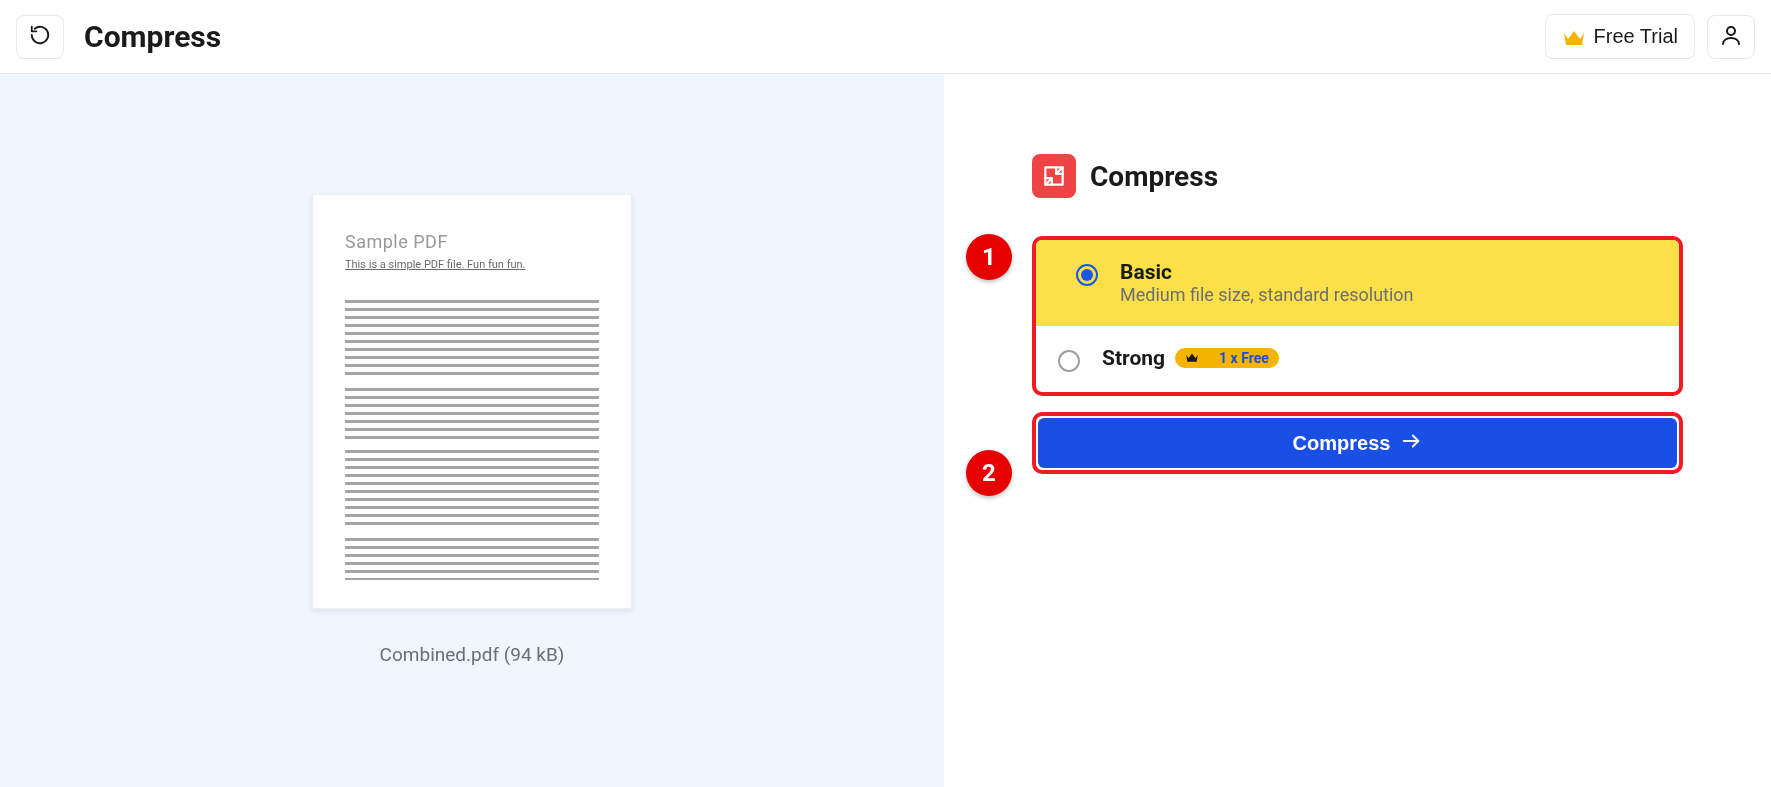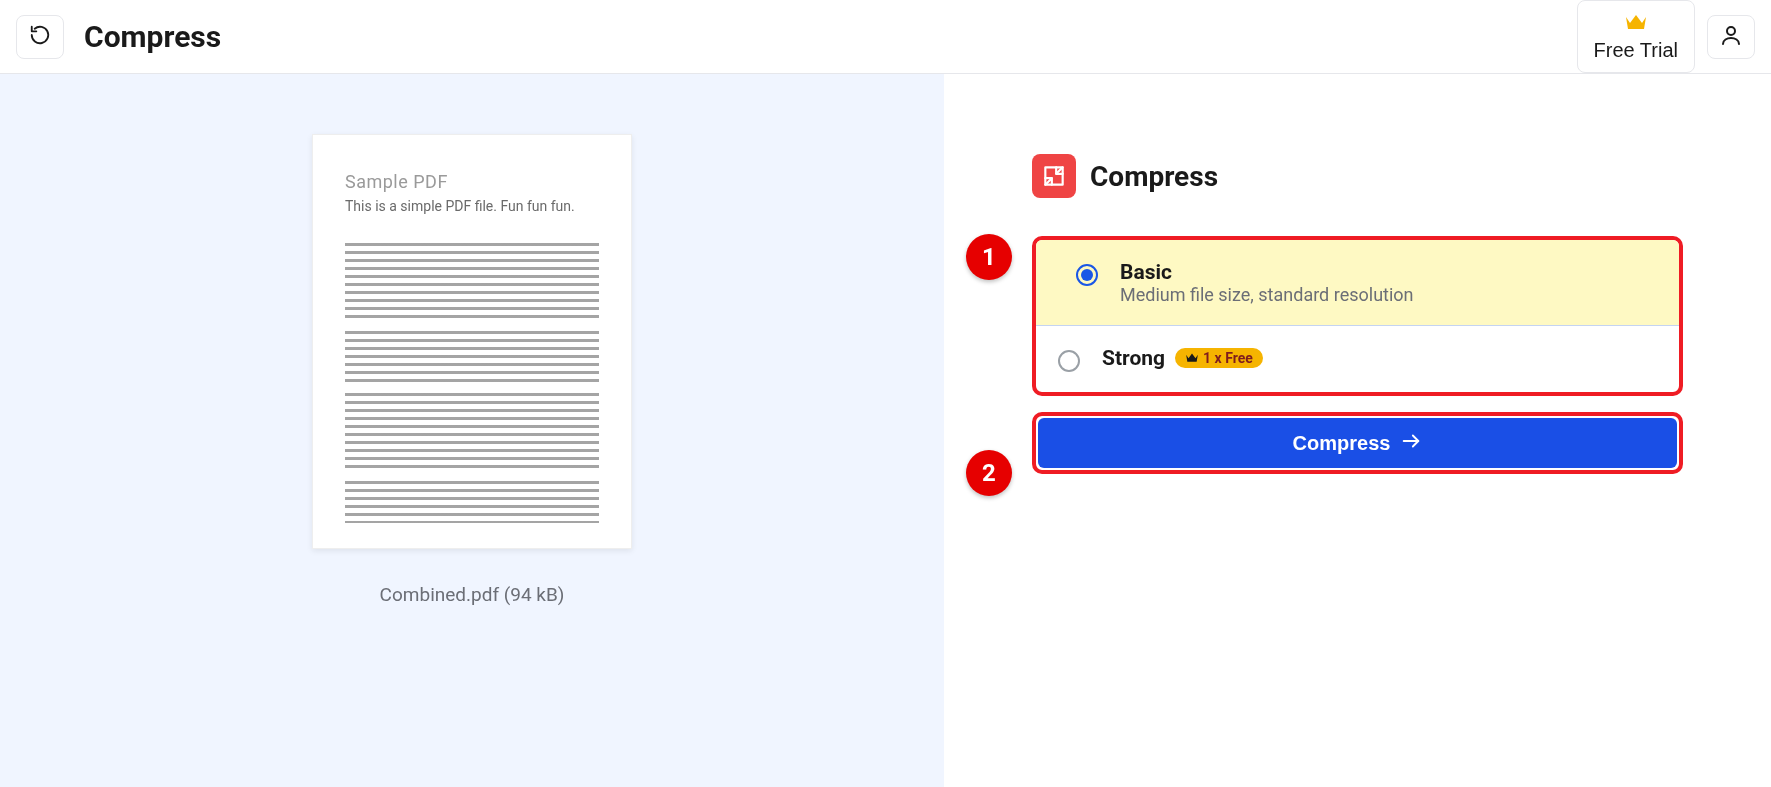--- a/index.html
+++ b/index.html
@@ -51,21 +51,20 @@
     align-items: center;
     gap: 8px;
     border: 1px solid #e6e7eb;
     border-radius: 8px;
     padding: 10px 16px;
     cursor: pointer;
     font-size: 20px;
     font-weight: 500;
     color: #1a1a1a;
     background: #fff;
-    flex-direction: column;
   }
   .crown-icon svg { display:block; }
   .avatar-btn {
     width: 48px;
     height: 44px;
     border: 1px solid #e6e7eb;
     border-radius: 8px;
     display: flex;
     align-items: center;
     justify-content: center;
@@ -77,42 +76,43 @@
     display: flex;
     height: calc(100% - 74px);
   }
   .left-panel {
     flex: 0 0 944px;
     background: #f0f5ff;
     display: flex;
     flex-direction: column;
     align-items: center;
     justify-content: flex-start;
-    padding-top: 60px;
+    padding-top: 120px;
     position: relative;
   }
   .preview-doc {
     width: 320px;
     height: 415px;
     background: #fff;
     box-shadow: 0 2px 6px rgba(0,0,0,0.08);
     border: 1px solid #eee;
     padding: 36px 32px 32px 32px;
     position: relative;
   }
   .doc-title {
     font-size: 18px;
     color: #9a9a9a;
     margin-bottom: 6px;
     letter-spacing: 0.5px;
   }
   .doc-subtitle {
-    font-size: 14px;
+    font-size: 11px;
     color: #6a6a6a;
     margin-bottom: 29px;
+    text-decoration: underline;
   }
   .doc-para {
     height: 78px;
     margin-bottom: 10px;
     background:
       repeating-linear-gradient(
         to bottom,
         rgba(90,90,90,0.55) 0px,
         rgba(90,90,90,0.55) 3px,
         transparent 3px,
@@ -159,21 +159,21 @@
     margin-bottom: 16px;
   }
   .option-row {
     display: flex;
     align-items: flex-start;
     padding: 20px 22px;
     gap: 22px;
     cursor: pointer;
   }
   .option-row.selected {
-    background: #fef9c3;
+    background: #fde047;
     border-bottom: 1px solid #c4d4f2;
     padding-left: 40px;
   }
   .radio {
     width: 22px;
     height: 22px;
     border: 2px solid #9aa0a6;
     border-radius: 50%;
     margin-top: 4px;
     flex-shrink: 0;
@@ -199,23 +199,23 @@
     gap: 10px;
   }
   .opt-title {
     font-size: 21px;
     font-weight: 700;
     color: #1a1a1a;
   }
   .badge-pill {
     display: inline-flex;
     align-items: center;
-    gap: 4px;
+    gap: 20px;
     background: #f6b400;
-    color: #7f1d1d;
+    color: #1d4ed8;
     font-size: 14px;
     font-weight: 700;
     padding: 2px 10px;
     border-radius: 999px;
   }
   .opt-desc {
     font-size: 18px;
     color: #6b6e76;
   }
   .compress-btn-wrap {

